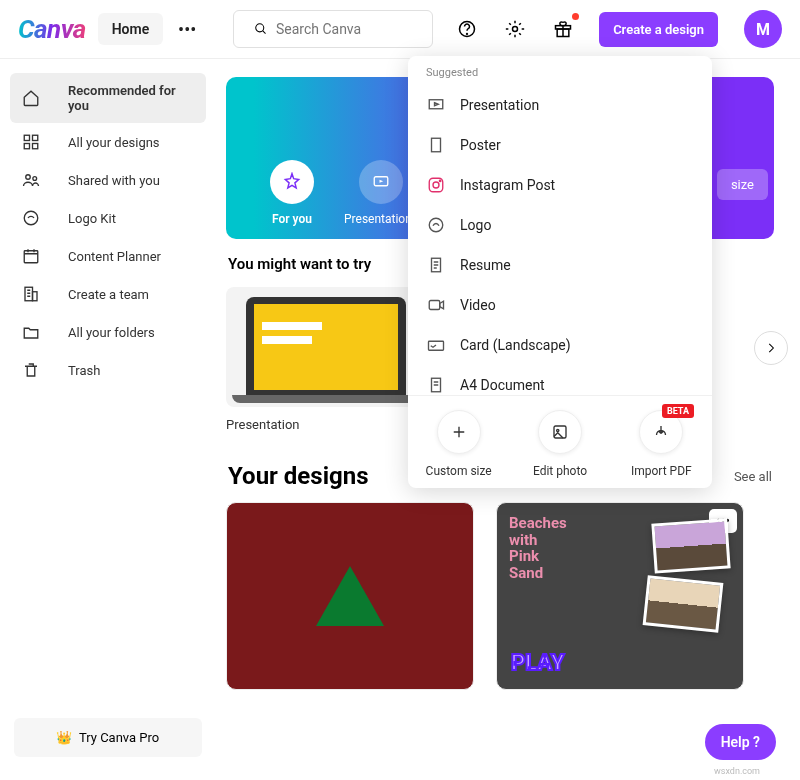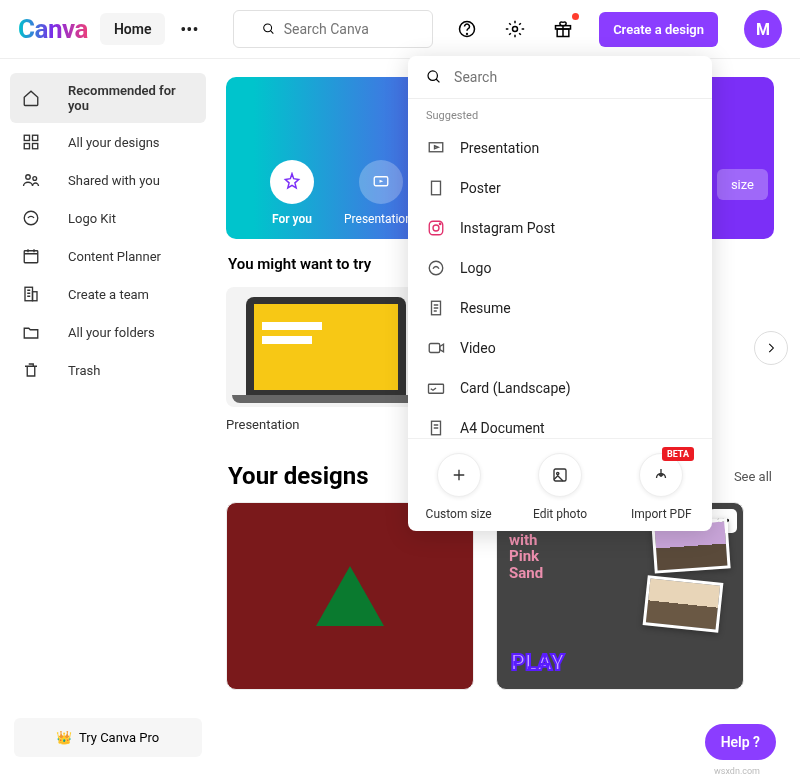--- a/index.html
+++ b/index.html
@@ -1,21 +1,21 @@
 <!DOCTYPE html>
 <html><head>
 <meta charset="utf-8">
 <style>
 * { margin:0; padding:0; box-sizing:border-box; font-family:-apple-system,BlinkMacSystemFont,"Segoe UI",Roboto,sans-serif; }
 body { background:#fff; width:800px; height:780px; overflow:hidden; position:relative; }
 .header { display:flex; align-items:center; padding:10px 18px; gap:12px; }
-.logo { font-weight:700; font-size:26px; background:linear-gradient(90deg,#00c4cc,#7d2ae8,#ec407a);-webkit-background-clip:text;background-clip:text;color:transparent; letter-spacing:-0.5px;}
+.logo { font-weight:700; font-size:26px; font-style:italic; background:linear-gradient(90deg,#00c4cc,#7d2ae8,#ec407a);-webkit-background-clip:text;background-clip:text;color:transparent; letter-spacing:-0.5px;}
 .home-btn { background:#f5f5f5; border:none; padding:8px 14px; border-radius:6px; font-weight:600; font-size:14px; cursor:pointer; color:#222; }
 .dots-icon { width:24px; height:24px; display:flex; align-items:center; justify-content:center; cursor:pointer; font-size:18px; color:#222; }
-.search-bar { margin-left:auto; display:flex; align-items:center; border:1px solid #e0e0e0; border-radius:6px; padding:6px 28px; width:200px; height:38px;}
+.search-bar { margin-left:auto; display:flex; align-items:center; border:1px solid #e0e0e0; border-radius:6px; padding:6px 20px; width:200px; height:38px;}
 .search-bar input { border:none; outline:none; font-size:14px; width:100%; margin-left:8px; background:transparent; }
 .hdr-icon { width:28px; height:28px; display:flex; align-items:center; justify-content:center; cursor:pointer; margin-left:8px; position:relative; }
 .gift-dot { position:absolute; top:-2px; right:-2px; width:7px; height:7px; background:#ff3d2e; border-radius:50%; }
 .cta { background:#8b3dff; color:#fff; border:none; padding:10px 14px; border-radius:6px; font-weight:600; font-size:13px; cursor:pointer; margin-left:10px; }
 .avatar { width:38px; height:38px; border-radius:50%; background:#8b3dff; color:#fff; display:flex; align-items:center; justify-content:center; font-weight:700; margin-left:14px; cursor:pointer; font-size:16px; }
 .divider { border-bottom:1px solid #eee; }
 .layout { display:flex; height:calc(100% - 62px); }
 .sidebar { width:216px; padding:14px 10px; display:flex; flex-direction:column; flex-shrink:0; }
 .side-item { display:flex; align-items:center; padding:10px 12px; border-radius:6px; font-size:13px; color:#333; cursor:pointer; gap:28px; }
 .side-item.active { background:#eeeeee; font-weight:600; }
@@ -253,27 +253,20 @@
         <div class="beach-text"><span>Beaches</span><br><span>with</span><br><span>Pink</span><br><span>Sand</span></div>
         <div class="photo photo1"></div>
         <div class="photo photo2"></div>
         <div class="play">PLAY</div>
       </div>
     </div>
   </main>
 </div>
 
 <div class="dropdown">
-  <div class="dd-search">
-    <svg width="18" height="18" viewBox="0 0 24 24">
-        <circle cx="10" cy="10" r="7"></circle>
-        <line x1="20" y1="20" x2="15" y2="15"></line>
-      </svg>
-    <input placeholder="Search" style="">
-  </div>
   <div class="dd-label">Suggested</div>
   <div class="dd-list">
     <div class="dd-item">
         <span class="dd-icon">
           <svg width="18" height="18" viewBox="0 0 24 24">
             <rect x="3" y="5" width="18" height="12"></rect>
             <path d="M10 9l5 2-5 2z"></path>
           </svg>
         </span>
         <span>Presentation</span>

